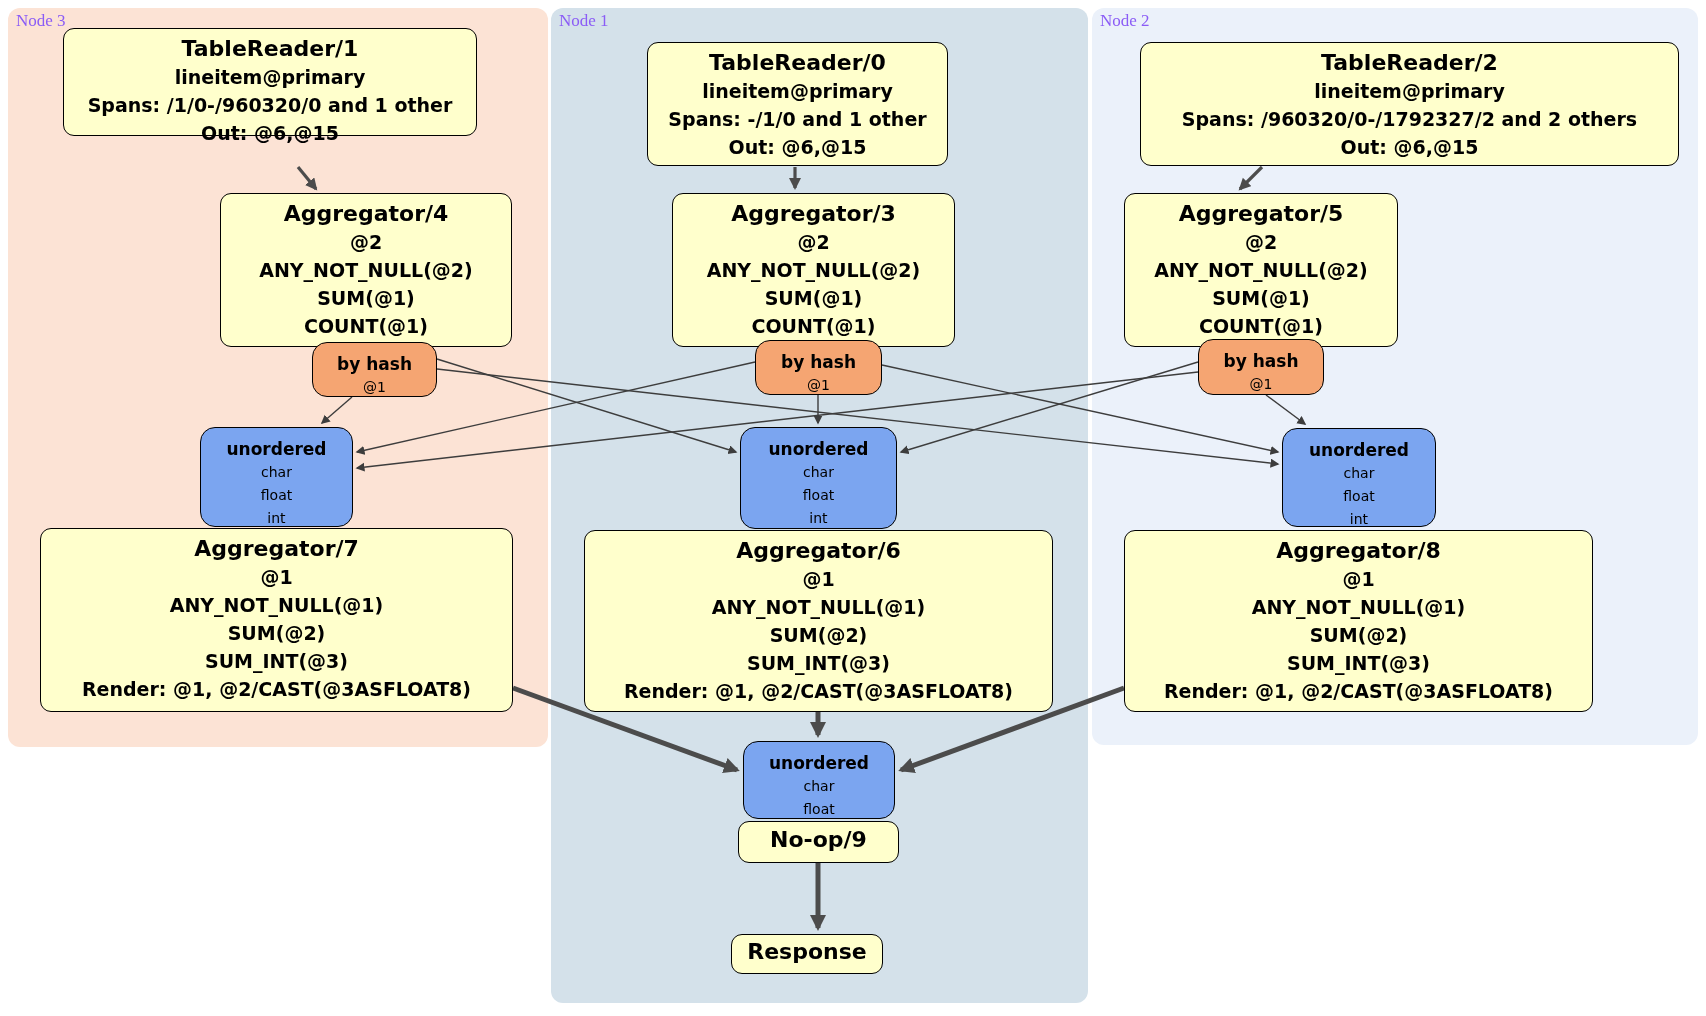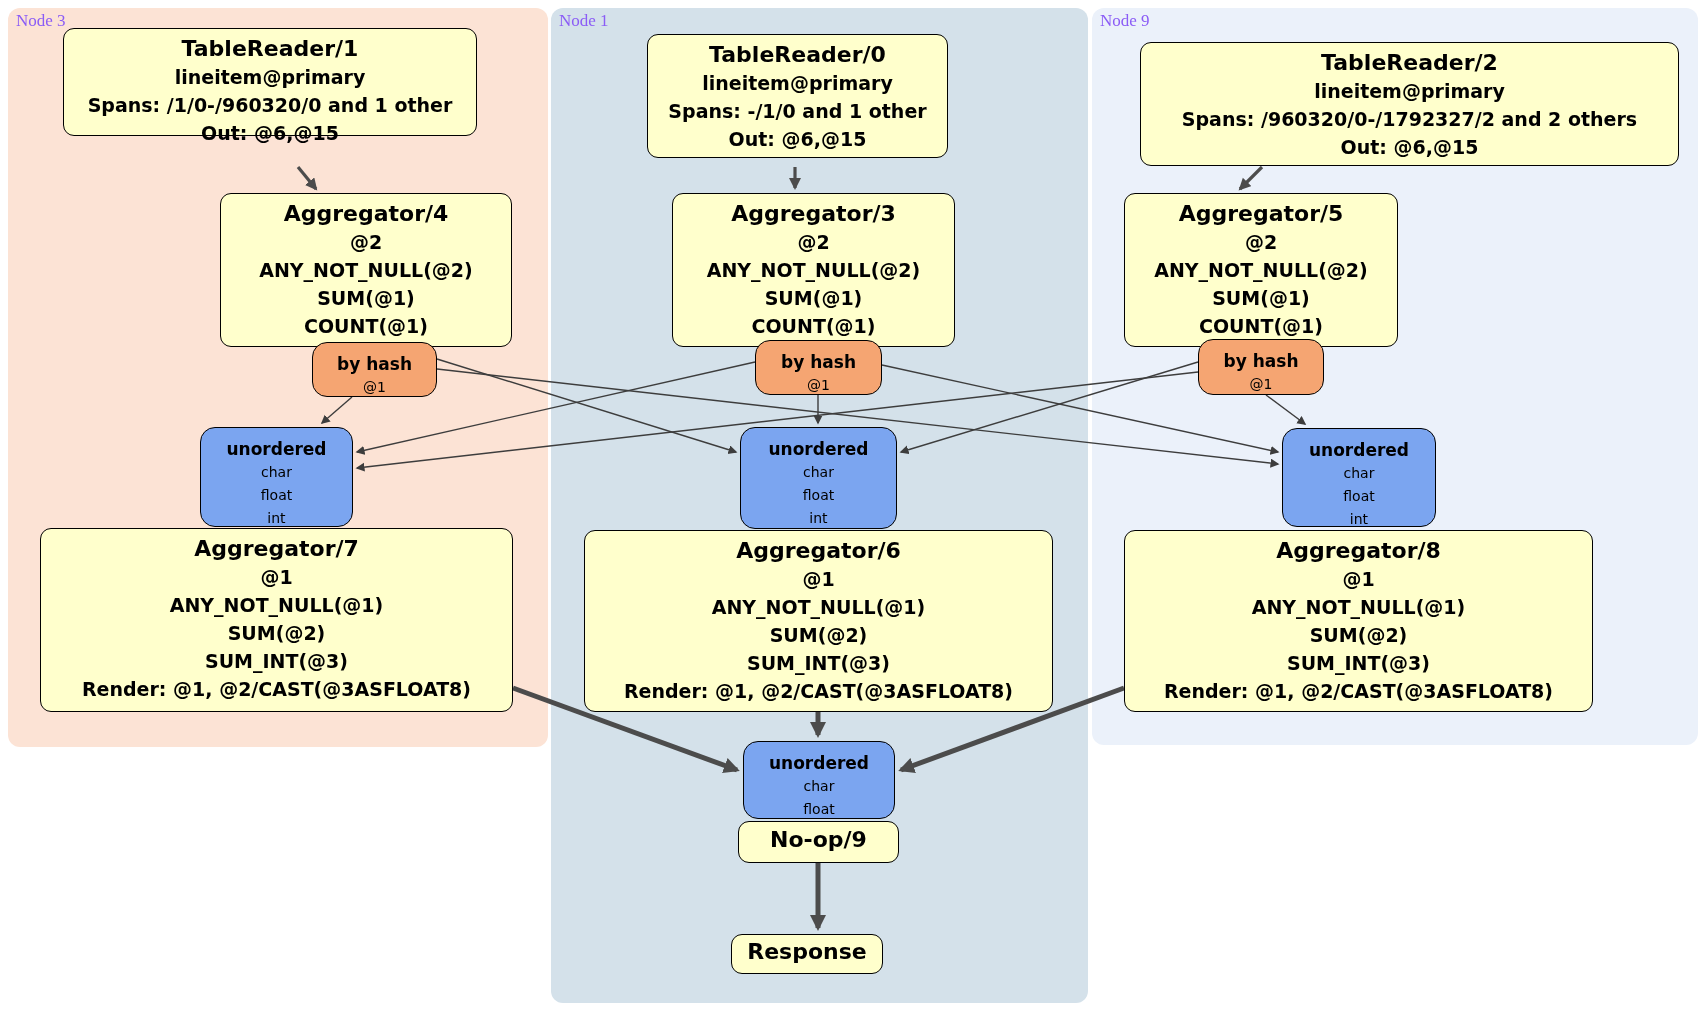--- a/index.html
+++ b/index.html
@@ -34,21 +34,21 @@
 <body>
 
 <div class="canvas">
 
   <div class="region region-node3" style="left:8px;top:8px;width:540px;height:739px;"></div>
   <div class="region region-node1" style="left:551px;top:8px;width:537px;height:995px;"></div>
   <div class="region region-node2" style="left:1092px;top:8px;width:606px;height:737px;"></div>
 
   <div class="region-label" style="left:16px;top:11px;">Node 3</div>
   <div class="region-label" style="left:559px;top:11px;">Node 1</div>
-  <div class="region-label" style="left:1100px;top:11px;">Node 9</div>
+  <div class="region-label" style="left:1100px;top:11px;">Node 2</div>
 
   <svg id="edge-layer" width="1706" height="1016">
     <defs>
       <marker id="ah-thick" markerUnits="userSpaceOnUse" markerWidth="20" markerHeight="18" refX="13" refY="8" orient="auto">
         <path d="M0,0 L16,8 L0,16 z" fill="#4c4c4c"></path>
       </marker>
       <marker id="ah-mid" markerUnits="userSpaceOnUse" markerWidth="15" markerHeight="14" refX="10" refY="6" orient="auto">
         <path d="M0,0 L12,6 L0,12 z" fill="#4c4c4c"></path>
       </marker>
       <marker id="ah-thin" markerUnits="userSpaceOnUse" markerWidth="11" markerHeight="10" refX="7.5" refY="4.5" orient="auto">
@@ -102,21 +102,21 @@
 
   <div class="pbox" style="left:40px;top:528px;width:473px;height:184px;">
     <div class="ptitle">Aggregator/7</div>
     <div class="pline">@1</div>
     <div class="pline">ANY_NOT_NULL(@1)</div>
     <div class="pline">SUM(@2)</div>
     <div class="pline">SUM_INT(@3)</div>
     <div class="pline">Render: @1, @2/CAST(@3ASFLOAT8)</div>
   </div>
 
-  <div class="pbox" style="left:647px;top:34px;width:301px;height:124px;">
+  <div class="pbox" style="left:647px;top:42px;width:301px;height:124px;">
     <div class="ptitle">TableReader/0</div>
     <div class="pline">lineitem@primary</div>
     <div class="pline">Spans: -/1/0 and 1 other</div>
     <div class="pline">Out: @6,@15</div>
   </div>
 
   <div class="pbox" style="left:672px;top:193px;width:283px;height:154px;">
     <div class="ptitle">Aggregator/3</div>
     <div class="pline">@2</div>
     <div class="pline">ANY_NOT_NULL(@2)</div>

